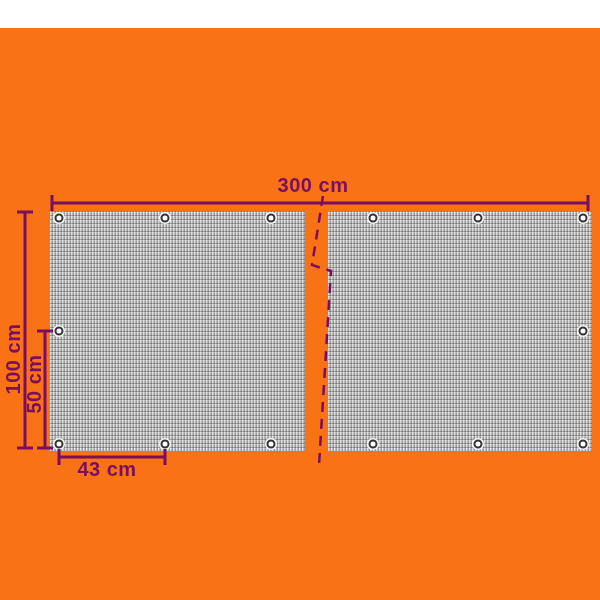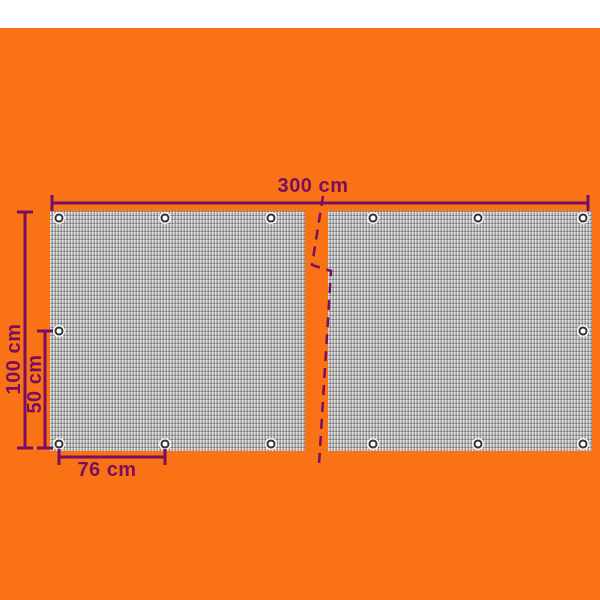--- a/index.html
+++ b/index.html
@@ -72,15 +72,15 @@
 
     <path d="M323 168 L312 237 L331 243 L319 437" stroke="#7a0e60" stroke-width="2.5" fill="none" stroke-dasharray="10 7"></path>
   </svg>
 
   <div class="dim-label" style="left:313px; top:157px;">300 cm</div>
 
   <div class="dim-label vertical" style="left:13px; top:331px;">100 cm</div>
 
   <div class="dim-label vertical" style="left:34px; top:356px;">50 cm</div>
 
-  <div class="dim-label" style="left:107px; top:441px;">76 cm</div>
+  <div class="dim-label" style="left:107px; top:441px;">43 cm</div>
 
 </div>
 
 </body></html>

